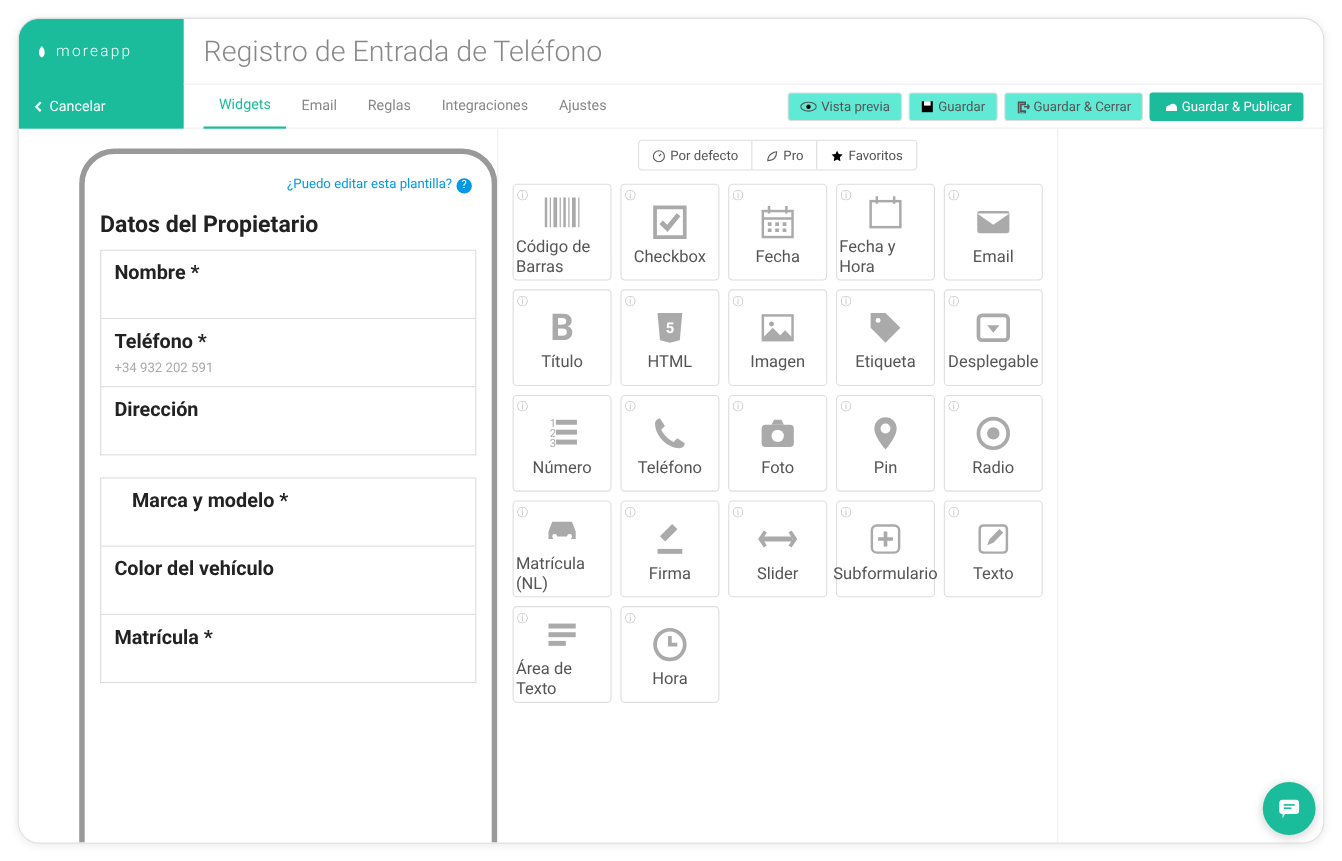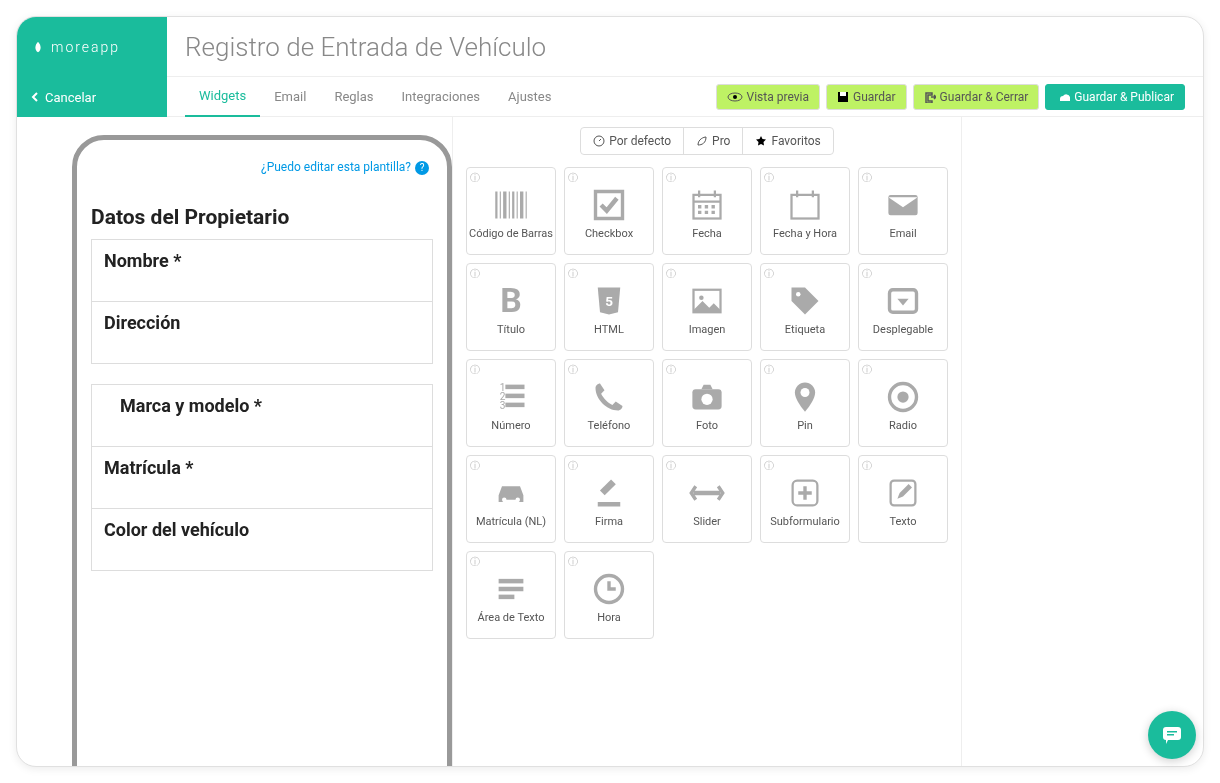--- a/index.html
+++ b/index.html
@@ -9,43 +9,43 @@
 .brand-col{width:150px;background:#1abc9c;color:#fff;display:flex;flex-direction:column}
 .brand{height:60px;display:flex;align-items:center;padding:0 14px;font-size:14px;letter-spacing:2px;font-weight:300}
 .brand svg{margin-right:6px}
 .cancel{height:40px;display:flex;align-items:center;padding:0 14px;font-size:13px;cursor:pointer}
 .cancel svg{margin-right:4px}
 .title{flex:1;display:flex;align-items:center;padding:0 18px;font-size:26px;font-weight:300;color:#888;border-bottom:1px solid #eee;height:60px}
 .tabbar{height:40px;display:flex;align-items:center;padding:0 18px;border-bottom:1px solid #eee}
 .tab{font-size:13px;color:#888;padding:14px 14px;height:40px;display:flex;align-items:center;cursor:pointer}
 .tab.active{color:#1abc9c;border-bottom:2px solid #1abc9c}
 .actions{margin-left:auto;display:flex;gap:6px}
-.btn{border:1px solid #ddd;background:#bef264;border-radius:3px;padding:5px 10px;font-size:12px;color:#555;cursor:pointer;display:flex;align-items:center;gap:4px}
+.btn{border:1px solid #ddd;background:#5eead4;border-radius:3px;padding:5px 10px;font-size:12px;color:#555;cursor:pointer;display:flex;align-items:center;gap:4px}
 .btn.primary{background:#1abc9c;border-color:#1abc9c;color:#fff}
 .content{flex:1;display:flex;overflow:hidden}
 .left{width:435px;padding:18px 0 0 55px;overflow:hidden}
 .phone{border:5px solid #999;border-radius:32px;background:#fff;height:732px;overflow:hidden;padding:14px}
 .help{text-align:right;font-size:12px;color:#0099e5;padding:6px 4px 14px}
 .help .q{display:inline-flex;width:14px;height:14px;border-radius:50%;background:#0099e5;color:#fff;align-items:center;justify-content:center;font-size:10px;margin-left:4px}
-.section-h{font-size:21px;font-weight:700;color:#222;margin:16px 0 10px}
+.section-h{font-size:21px;font-weight:700;color:#222;margin:3px 0 10px}
 .field{border:1px solid #ddd;border-top:none;padding:10px 12px}
 .field:first-of-type{border-top:1px solid #ddd}
 .flabel{font-size:18px;font-weight:700;color:#222;margin-bottom:6px}
 .fph{font-size:12px;color:#aaa}
 .group{margin-bottom:20px}
 .right{flex:1;padding:10px 20px;overflow:auto;border-left:1px solid #eee;border-right:1px solid #eee;max-width:510px}
 .filterbar{display:flex;justify-content:center;margin-bottom:12px}
 .filtergroup{display:flex;border:1px solid #ddd;border-radius:4px;overflow:hidden}
-.fbtn{padding:6px 12px;font-size:12px;color:#555;border-right:1px solid #ddd;cursor:pointer;display:flex;align-items:center;gap:4px}
+.fbtn{padding:6px 12px;font-size:12px;color:#555;border-right:1px solid #ddd;cursor:pointer;display:flex;align-items:flex-end;gap:4px}
 .fbtn:last-child{border-right:none}
 .wgrid{display:grid;grid-template-columns:repeat(5,90px);gap:8px;justify-content:center}
 .wcard{border:1px solid #ddd;border-radius:4px;height:88px;display:flex;flex-direction:column;align-items:center;justify-content:center;position:relative;cursor:grab}
 .winfo{position:absolute;top:3px;left:3px;color:#bbb;font-size:10px}
 .wicon{color:#aaa;margin:4px 0}
-.wlabel{font-size:11px;color:#555;text-align:left;padding:0 2px}
+.wlabel{font-size:15px;color:#555;text-align:left;padding:0 2px}
 .chat{position:absolute;bottom:24px;right:24px;width:48px;height:48px;border-radius:50%;background:#1abc9c;display:flex;align-items:center;justify-content:center;box-shadow:0 2px 10px rgba(0,0,0,.2);cursor:pointer}
 </style>
 </head>
 <body>
 
 <svg width="0" height="0" style="position:absolute">
 <defs>
 <g id="i-barcode">
         <path d="M2 4h2v24H2zM6 4h1v24H6zM9 4h3v24H9zM14 4h1v24h-1zM17 4h2v24h-2zM21 4h1v24h-1zM24 4h3v24h-3zM29 4h1v24h-1z"></path>
       </g>
@@ -186,21 +186,21 @@
         <span>moreapp</span>
       </div>
       <div class="cancel">
         <svg width="10" height="10" viewBox="0 0 10 10">
             <path d="M6 1L2 5l4 4" fill="none" stroke="#fff" stroke-width="2"></path>
           </svg>
         <span>Cancelar</span>
       </div>
     </div>
     <div style="flex:1;display:flex;flex-direction:column">
-      <div class="title">Registro de Entrada de Vehículo</div>
+      <div class="title">Registro de Entrada de Teléfono</div>
       <div class="tabbar">
         <div id="tabs" style="display: flex;">
             <div class="tab active">Widgets</div>
             <div class="tab">Email</div>
             <div class="tab">Reglas</div>
             <div class="tab">Integraciones</div>
             <div class="tab">Ajustes</div>
           </div>
         <div class="actions">
           <div class="btn">
@@ -237,35 +237,39 @@
       <div class="phone">
         <div class="help"><span>¿Puedo editar esta plantilla?</span><span class="q">?</span></div>
         <div id="form">
             <div class="group">
               <div class="section-h">Datos del Propietario</div>
               <div class="field" style="border-top: 1px solid rgb(221, 221, 221);">
                 <div class="flabel">Nombre *</div>
                 <div style="height: 14px;"></div>
               </div>
               <div class="field">
+                <div class="flabel">Teléfono *</div>
+                <div class="fph">+34 932 202 591</div>
+              </div>
+              <div class="field">
                 <div class="flabel">Dirección</div>
                 <div style="height: 14px;"></div>
               </div>
             </div>
             <div class="group">
               <div class="field" style="border-top: 1px solid rgb(221, 221, 221); padding-left: 28px;">
                 <div class="flabel">Marca y modelo *</div>
                 <div style="height: 14px;"></div>
               </div>
               <div class="field">
+                <div class="flabel">Color del vehículo</div>
+                <div style="height: 14px;"></div>
+              </div>
+              <div class="field">
                 <div class="flabel">Matrícula *</div>
-                <div style="height: 14px;"></div>
-              </div>
-              <div class="field">
-                <div class="flabel">Color del vehículo</div>
                 <div style="height: 14px;"></div>
               </div>
             </div>
           </div>
       </div>
     </div>
     <div class="right">
       <div class="filterbar">
         <div class="filtergroup">
           <div class="fbtn">

